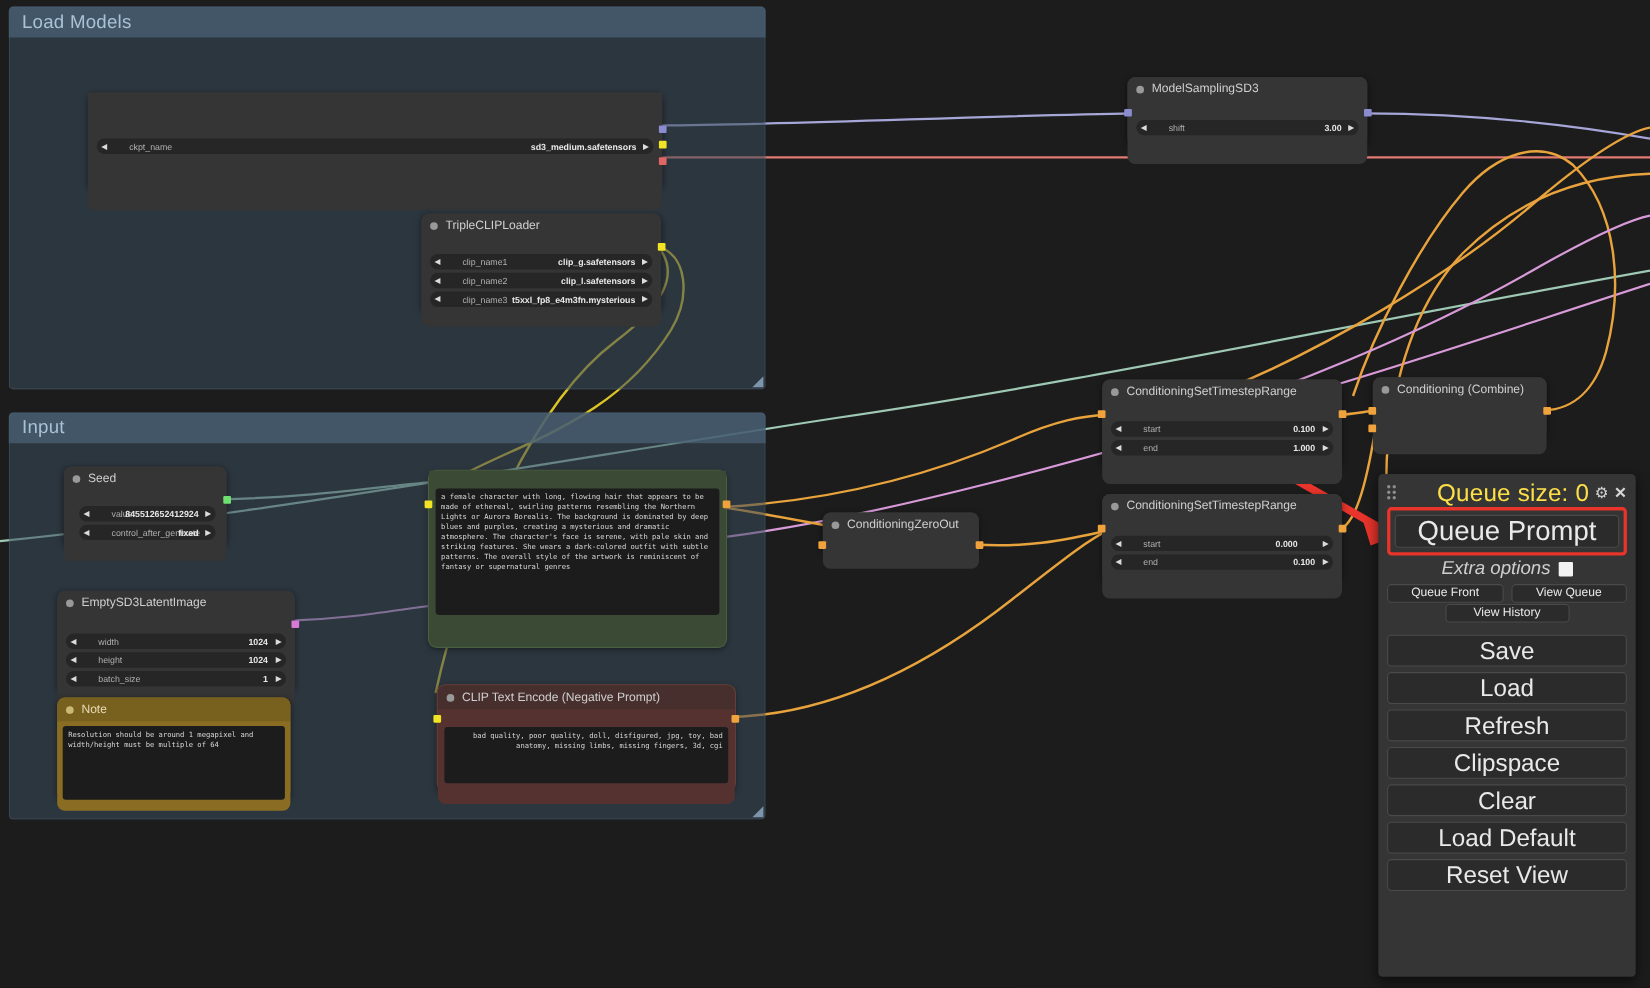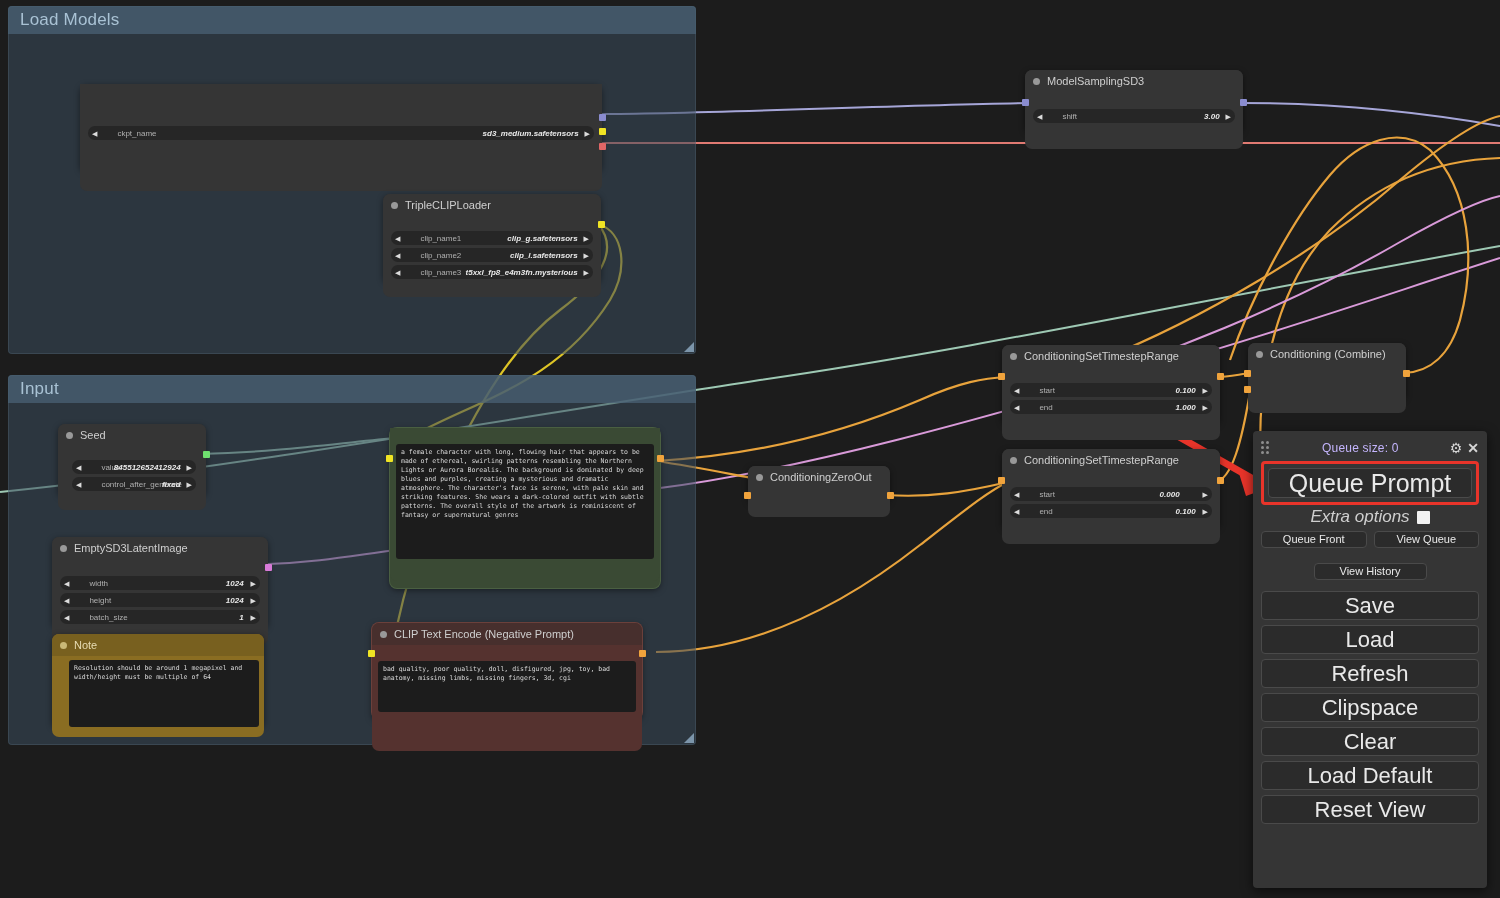--- a/index.html
+++ b/index.html
@@ -32,21 +32,21 @@
   .node-dot{width:7px;height:7px;border-radius:50%;background:#999;margin-right:7px;flex:0 0 auto;}
   .node-title{font-size:11px;color:#cfcfcf;white-space:nowrap;overflow:hidden;}
   .node-body{background:#353535;border-radius:0 0 7px 7px;padding:6px 8px 8px 8px;}
 
   
   .widget{height:14px;border-radius:7px;background:#262626;
         display:flex;align-items:center;justify-content:space-between;
         padding:0 4px;margin-bottom:3px;position:relative;}
   .widget:last-child{margin-bottom:0;}
   .wl{font-size:8px;color:#b0b0b0;display:flex;align-items:center;gap:20px;white-space:nowrap;justify-content:space-between;}
-  .wv{font-size:8px;color:#e8e8e8;font-weight:bold;white-space:nowrap;padding-right:2px;font-style:italic;}
+  .wv{font-size:8px;color:#e8e8e8;font-weight:bold;white-space:nowrap;padding-right:2px;}
   .arr{font-size:7px;color:#dcdcdc;line-height:1;}
 
   
   .port{position:absolute;width:7px;height:7px;}
   .port.sq{border-radius:1px;}
 
   
   .ta{background:#1c1c1c;border-radius:3px;padding:4px 5px;color:#d8d8d8;
       font-family:"DejaVu Sans Mono", monospace;font-size:6.5px;line-height:9px;
       white-space:pre-wrap;word-break:break-word;overflow:hidden;}
@@ -65,34 +65,34 @@
   .node.note .node-dot{background:#c9b877;}
 
   
   #menu{position:absolute;left:1253px;top:431px;width:234px;height:457px;
         background:#353535;border-radius:4px;box-shadow:0 3px 12px rgba(0,0,0,.6);
         padding:6px 8px 8px 8px;box-sizing:border-box;}
   .menu-top{display:flex;align-items:center;height:22px;position:relative;}
   .drag-handle{width:11px;height:14px;display:grid;grid-template-columns:repeat(2,3px);
         grid-template-rows:repeat(3,3px);gap:2px;margin-right:4px;}
   .drag-handle i{display:block;width:3px;height:3px;border-radius:50%;background:#8e8e8e;}
-  .queue-size{flex:1;text-align:center;color:#c4b5fd;font-size:12px;letter-spacing:.2px;}
+  .queue-size{flex:1;text-align:right;color:#fde047;font-size:22px;letter-spacing:.2px;}
   .icon-btn{color:#d6d6d6;font-size:14px;cursor:pointer;margin-left:5px;line-height:1;}
   .qp-wrap{border:3px solid #e8342a;border-radius:4px;padding:4px;margin-top:2px;}
   .btn{background:#2b2b2b;border:1px solid #4a4a4a;border-radius:4px;color:#e9e9e9;
        text-align:center;cursor:pointer;box-sizing:border-box;}
   .btn.big{height:30px;line-height:28px;font-size:25px;}
   .btn.row{height:29px;line-height:27px;font-size:22px;margin-top:5px;}
   .btn.small{height:17px;line-height:15px;font-size:11px;}
   .extra-row{display:flex;align-items:center;justify-content:center;gap:7px;margin-top:2px;}
   .extra-label{color:#cfcfcf;font-size:17px;font-style:italic;}
   .chk{width:13px;height:13px;background:#f2f2f2;border-radius:1px;display:inline-block;}
   .pair{display:flex;gap:7px;margin-top:4px;}
   .pair .btn{flex:1;}
-  .center-btn{display:flex;justify-content:center;margin-top:15px;}
+  .center-btn{display:flex;justify-content:center;margin-top:1px;}
   .center-btn .btn{width:113px;}
   .menu-sep{height:6px;}
 </style>
 </head>
 <body>
 
 <div id="canvas">
 
   <svg class="links" viewBox="0 0 1500 898">
 
@@ -296,40 +296,40 @@
       </div>
     </div>
     <span class="port sq" style="right:-4px;top:27px;background:#d87ad8;"></span>
   </div>
 
   <div class="node note" style="left:52px;top:634px;width:212px;height:93px;">
     <div class="node-header">
       <span class="node-dot"></span>
       <span class="node-title">Note</span>
     </div>
-    <div class="node-body" style="height:71px;padding:4px 5px 6px 17px;">
+    <div class="node-body" style="height:71px;padding:4px 5px 6px 5px;">
       <div class="ta" style="height:59px;">Resolution should be around 1 megapixel and
 width/height must be multiple of 64</div>
     </div>
   </div>
 
   <div class="node green" style="left:390px;top:428px;width:270px;height:160px;">
     <div class="node-body" style="height:130px;padding:16px 6px 7px 6px;">
       <div class="ta" style="height:107px;">a female character with long, flowing hair that appears to be made of ethereal, swirling patterns resembling the Northern Lights or Aurora Borealis. The background is dominated by deep blues and purples, creating a mysterious and dramatic atmosphere. The character's face is serene, with pale skin and striking features. She wears a dark-colored outfit with subtle patterns. The overall style of the artwork is reminiscent of fantasy or supernatural genres</div>
     </div>
     <span class="port sq" style="left:-4px;top:27px;background:#f0e424;"></span>
     <span class="port sq" style="right:-4px;top:27px;background:#f0a33c;"></span>
   </div>
 
-  <div class="node red" style="left:372px;top:623px;width:270px;height:96px;">
+  <div class="node red" style="left:398px;top:623px;width:270px;height:96px;">
     <div class="node-header">
       <span class="node-dot"></span>
       <span class="node-title">CLIP Text Encode (Negative Prompt)</span>
     </div>
-    <div class="node-body" style="height:66px;padding:16px 6px 24px 6px;">
+    <div class="node-body" style="height:66px;padding:16px 6px 4px 6px;text-align:right;">
       <div class="ta" style="height:43px;">bad quality, poor quality, doll, disfigured, jpg, toy, bad anatomy, missing limbs, missing fingers, 3d, cgi</div>
     </div>
     <span class="port sq" style="left:-4px;top:27px;background:#f0e424;"></span>
     <span class="port sq" style="right:-4px;top:27px;background:#f0a33c;"></span>
   </div>
 
   <div class="node" style="left:748px;top:466px;width:142px;height:37px;">
     <div class="node-header">
       <span class="node-dot"></span>
       <span class="node-title">ConditioningZeroOut</span>

